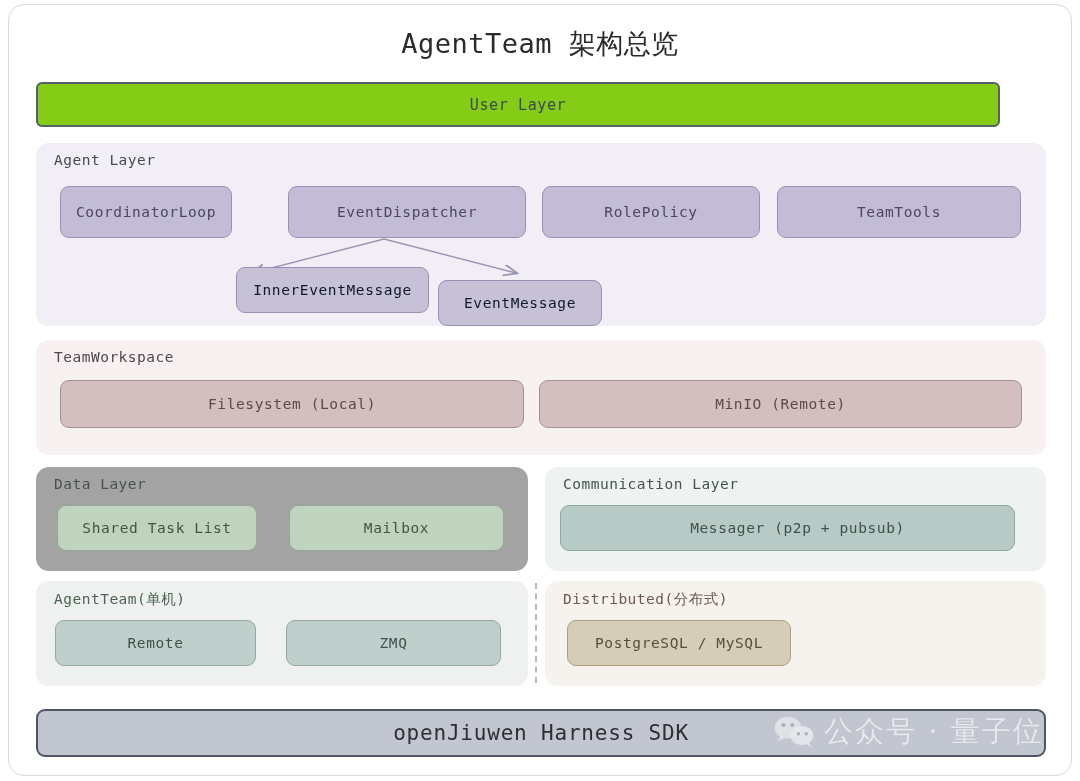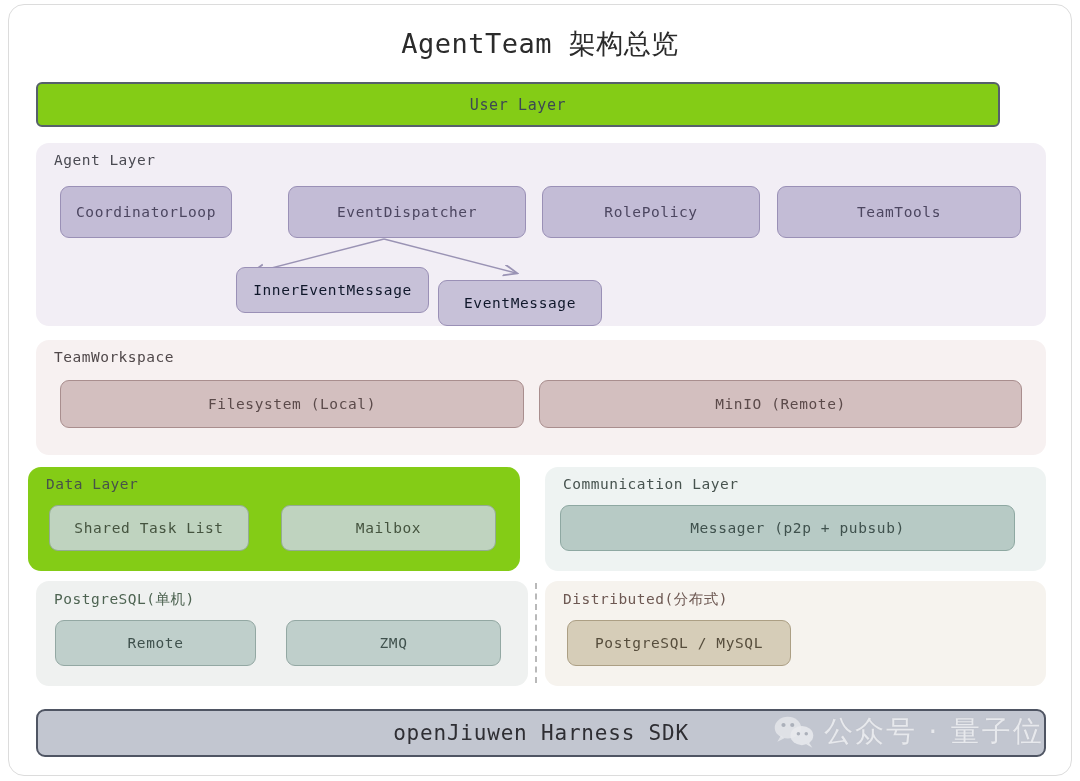--- a/index.html
+++ b/index.html
@@ -128,25 +128,25 @@
   .ws-panel .panel-label { color: #50484a; }
   .ws-node {
     background: #d3bfbf;
     border: 1.6px solid #a98e8e;
     color: #5b4a4a;
     height: 48px;
     top: 40px;
   }
   
   .data-panel {
-    left: 28px;
+    left: 36px;
     top: 467px;
     width: 492px;
     height: 104px;
-    background: #84cc16;
+    background: #a3a3a3;
   }
   .data-panel .panel-label { color: #47524a; }
   .data-node {
     background: #bfd3bf;
     border: 1.6px solid #93ab93;
     color: #45543f;
     height: 46px;
     top: 38px;
   }
   
@@ -312,21 +312,21 @@
   <div class="panel comm-panel">
     <div class="panel-label">Communication Layer</div>
     <div class="node comm-node" style="left:15px; width:455px;padding-left:20px;">
       <span>Messager (p2p + pubsub)</span>
     </div>
   </div>
 
   <div class="divider"></div>
 
   <div class="panel standalone-panel">
-    <div class="panel-label">PostgreSQL(单机)</div>
+    <div class="panel-label">AgentTeam(单机)</div>
     <div class="node standalone-node" style="left:19px; width:201px;">
       <span>Remote</span>
     </div>
     <div class="node standalone-node" style="left:250px; width:215px;">
       <span>ZMQ</span>
     </div>
   </div>
 
   <div class="panel distributed-panel">
     <div class="panel-label">Distributed(分布式)</div>

